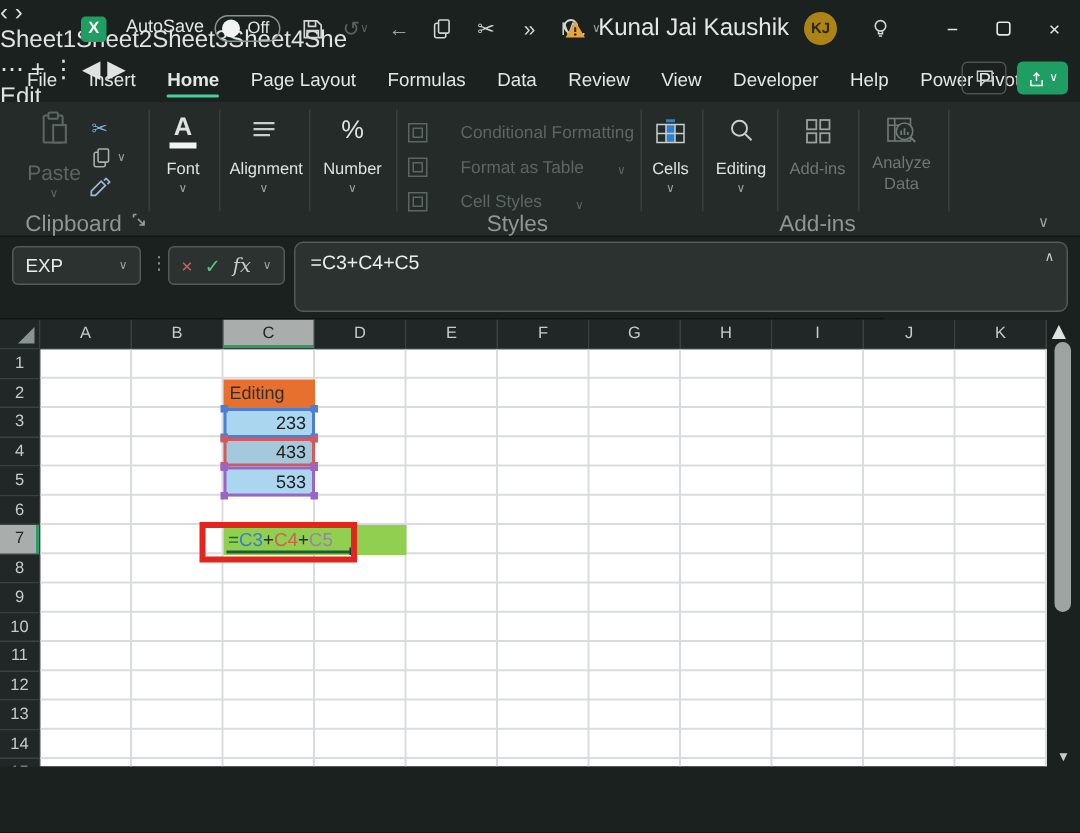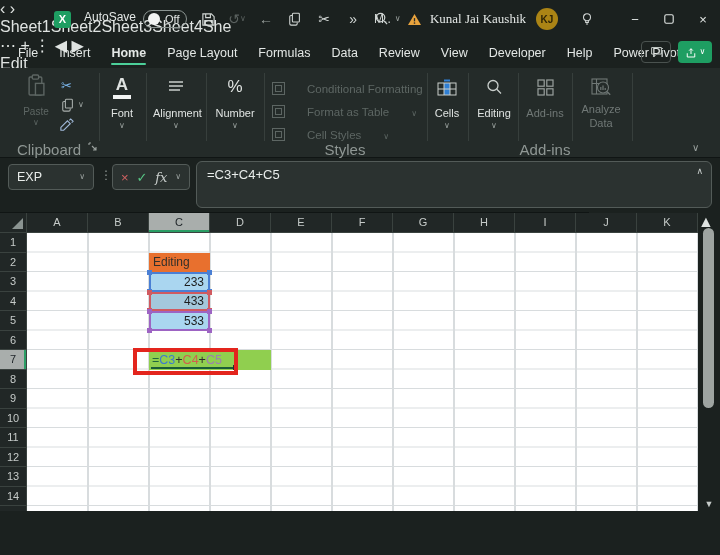--- a/index.html
+++ b/index.html
@@ -16,21 +16,21 @@
   .toggle{width:44px;height:18px;border:1px solid #8a9390;border-radius:9px;display:flex;align-items:center;padding:0 4px;gap:5px;}
   .knob{width:12px;height:12px;background:#f2f4f3;border-radius:50%;}
   .toggle-state{font-size:11px;color:#e3e7e5;}
   .tb-ic{display:flex;align-items:center;justify-content:center;width:16px;height:16px;color:#d2d7d5;font-size:14px;}
   .tb-ic.dim{color:#5a615f;}
   .tb-ic.mid{color:#9aa19e;}
   .tb-more{display:flex;align-items:center;gap:4px;font-size:12px;color:#d2d7d5;}
   .tb-search{position:absolute;left:374px;top:11px;}
   .tb-right{position:absolute;right:0;top:0;height:38px;display:flex;align-items:center;gap:0;}
   .warn-ic{margin-right:8px;}
-  .user-name{font-size:13px;color:#e3e7e5;margin-right:10px;font-family:Liberation Serif, serif;}
+  .user-name{font-size:16px;color:#e3e7e5;margin-right:10px;}
   .avatar{width:22px;height:22px;border-radius:50%;background:#ab8415;color:#2f2506;font-size:10px;font-weight:bold;display:flex;align-items:center;justify-content:center;margin-right:22px;}
   .bulb-ic{margin-right:24px;}
   .win-btn{width:34px;height:38px;display:flex;align-items:center;justify-content:center;color:#e3e7e5;font-size:13px;}
 
   
   .menubar{position:absolute;left:0;top:38px;width:720px;height:30px;display:flex;align-items:center;}
   #menu-tabs{display:flex;align-items:center;gap:21px;padding-left:18px;}
   .menu-tab{font-size:12.5px;color:#e3e7e5;padding:5px 0 6px;position:relative;white-space:nowrap;}
   .menu-tab.active{font-weight:bold;}
   .menu-tab.active::after{content:"";position:absolute;left:0;right:0;bottom:1px;height:2px;background:var(--accent-green,#4ccf99);border-radius:1px;}
@@ -42,21 +42,21 @@
   
   .ribbon{position:absolute;left:0;top:68px;width:720px;height:90px;background:#242b29;border-bottom:1px solid #101514;}
   .rdiv{position:absolute;top:5px;height:68px;width:1px;background:#373f3c;}
   .grp-label{position:absolute;top:73px;font-size:15px;color:#8f9794;text-align:center;}
   .bigbtn{position:absolute;top:5px;width:46px;text-align:center;color:#dfe3e1;}
   .bigbtn .bicon{height:28px;display:flex;align-items:center;justify-content:center;}
   .bigbtn .blabel{font-size:11px;margin-top:6px;}
   .bigbtn .chev{margin-top:3px;}
   .bigbtn.disabled .blabel{color:#707876;}
   .paste-btn{position:absolute;left:14px;top:5px;width:44px;text-align:center;}
-  .paste-btn .blabel{font-size:10px;color:#5d6663;margin-top:4px;}
+  .paste-btn .blabel{font-size:14px;color:#5d6663;margin-top:4px;}
   .paste-btn .chev{color:#5d6663;margin-top:2px;}
   .clip-small{position:absolute;display:flex;align-items:center;}
   .launcher{position:absolute;left:88px;top:74px;}
   .styles-col{position:absolute;left:272px;top:4px;}
   .styles-row{display:flex;align-items:flex-end;gap:22px;height:23px;color:#5d6663;font-size:11.5px;}
   .styles-row .chev{color:#5d6663;}
   .sicon{width:13px;height:13px;border:1px solid #5d6663;position:relative;}
   .sicon::before{content:"";position:absolute;left:2px;top:2px;right:2px;bottom:2px;border:1px solid #5d6663;}
   .ribbon-collapse{position:absolute;left:692px;top:74px;font-size:10px;color:#9aa19e;}
   .font-A{font-size:17px;font-weight:bold;color:#dfe3e1;line-height:1;}

